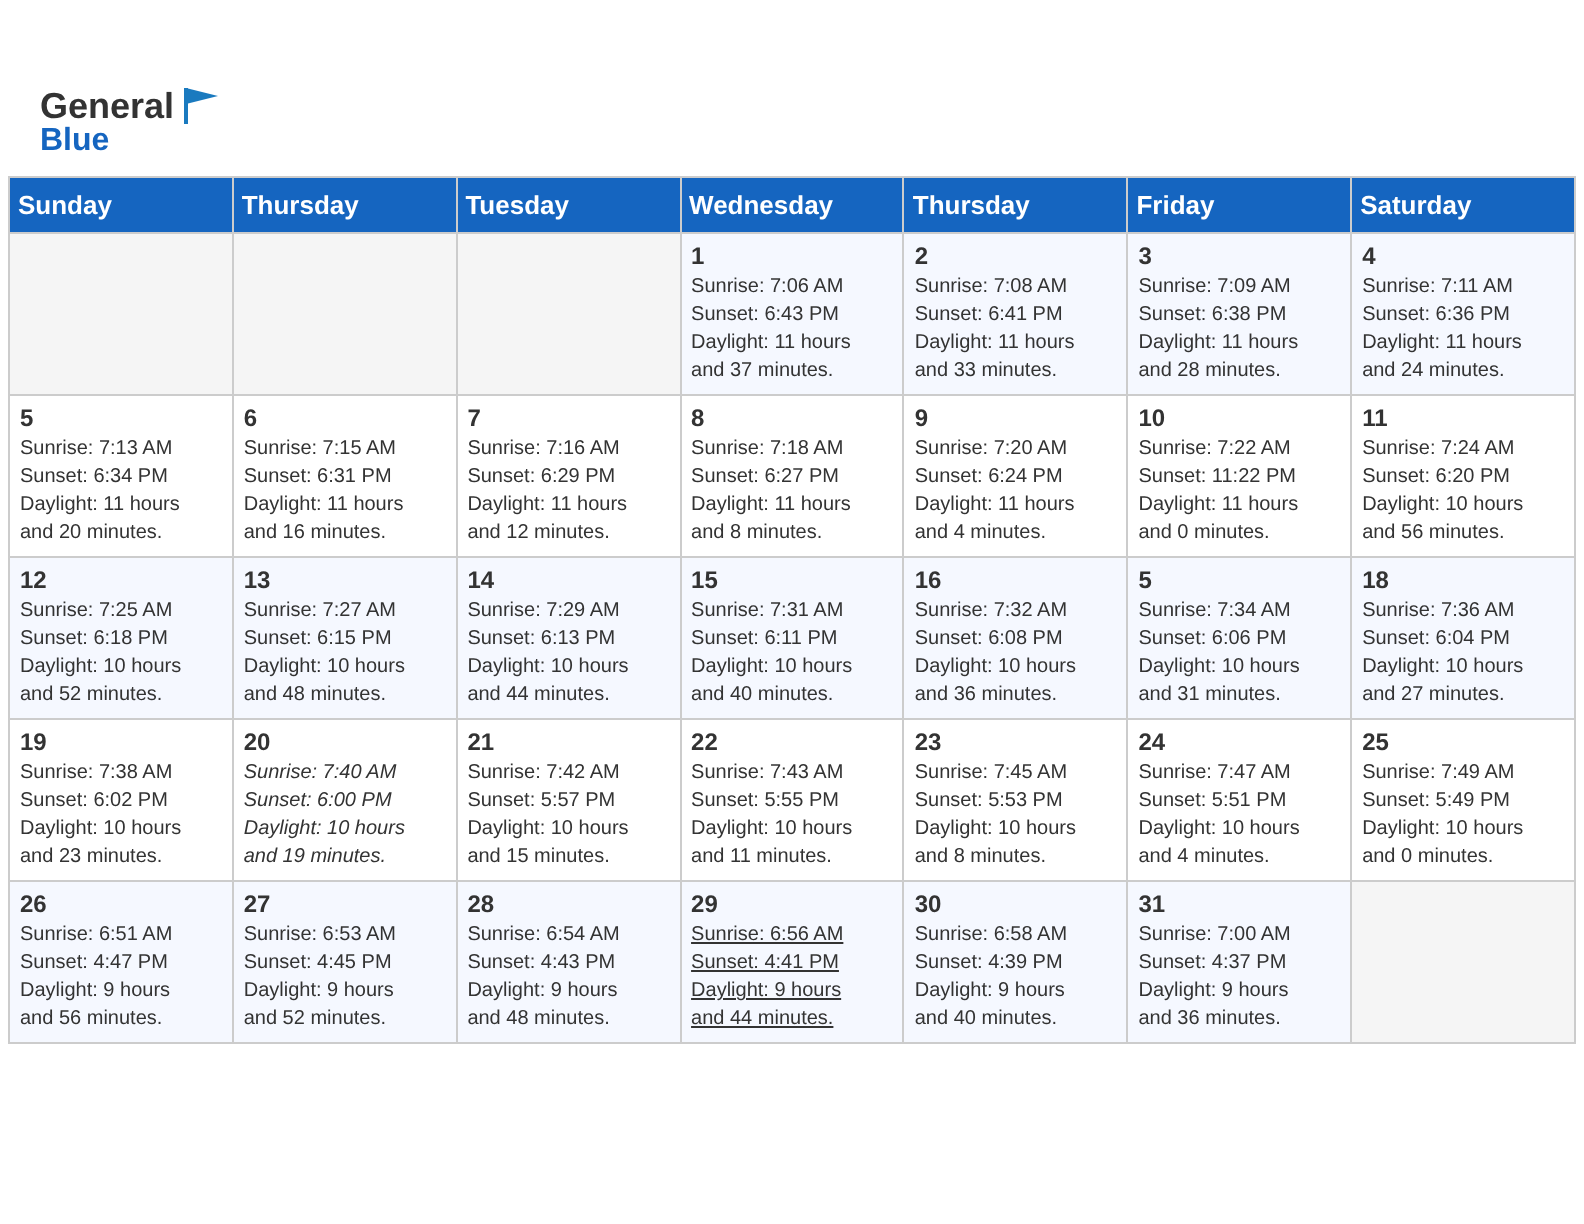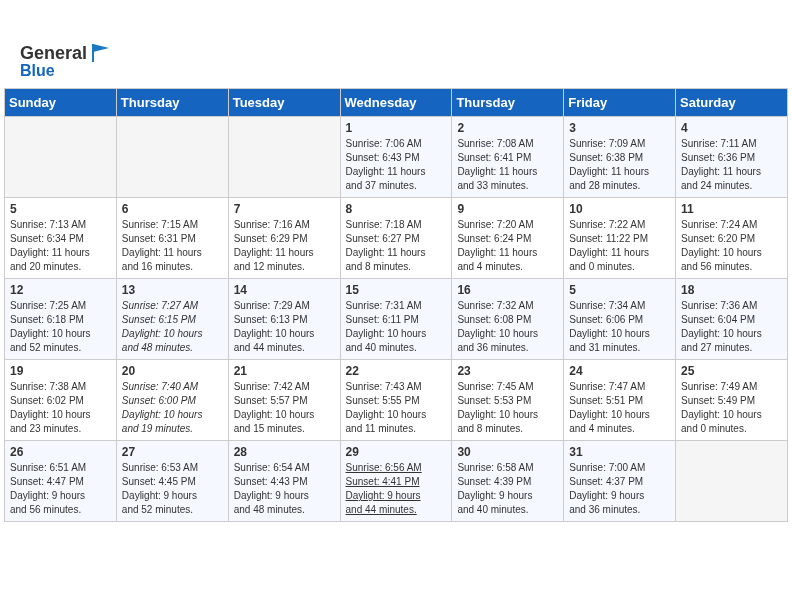--- a/index.html
+++ b/index.html
@@ -210,21 +210,21 @@
       <tr>
         <td>
           <span class="day-num">12</span>
           <div class="day-info" style="white-space: pre-line;">Sunrise: 7:25 AM
 Sunset: 6:18 PM
 Daylight: 10 hours
 and 52 minutes.</div>
         </td>
         <td>
           <span class="day-num">13</span>
-          <div class="day-info" style="white-space: pre-line; font-style: italic;">Sunrise: 7:27 AM
+          <div class="day-info" style="white-space: pre-line;">Sunrise: 7:27 AM
 Sunset: 6:15 PM
 Daylight: 10 hours
 and 48 minutes.</div>
         </td>
         <td>
           <span class="day-num">14</span>
           <div class="day-info" style="white-space: pre-line;">Sunrise: 7:29 AM
 Sunset: 6:13 PM
 Daylight: 10 hours
 and 44 minutes.</div>

